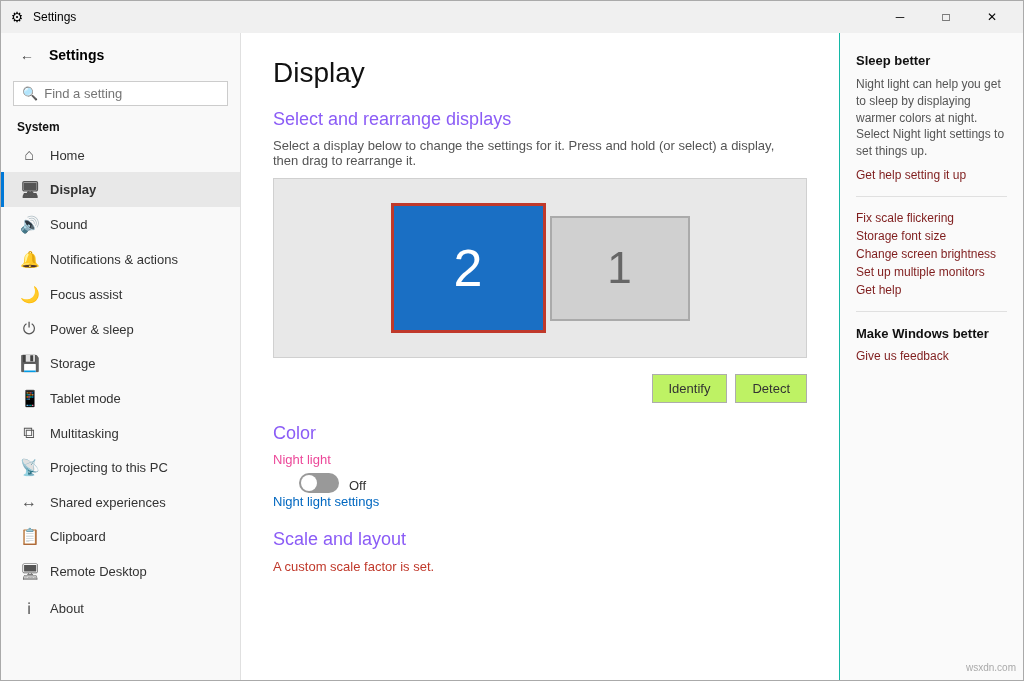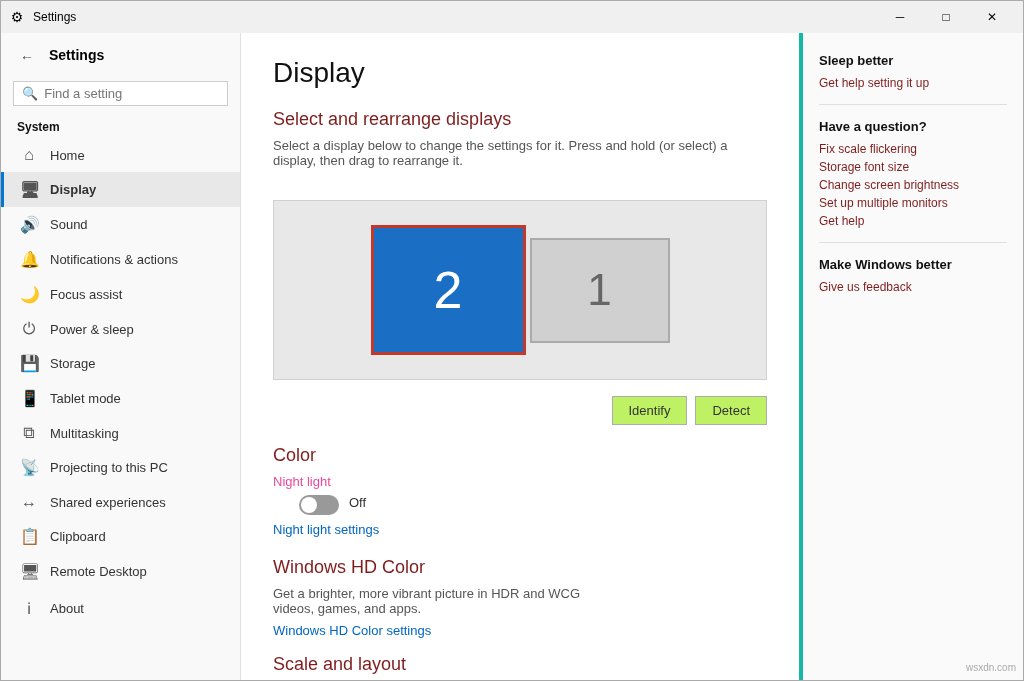--- a/index.html
+++ b/index.html
@@ -178,27 +178,27 @@
       font-size: 28px;
       font-weight: 300;
       margin-bottom: 20px;
       color: #111;
     }
 
     .section-title {
       font-size: 18px;
       font-weight: 400;
       margin-bottom: 8px;
-      color: #7f1d1d;
+      color: #8b5cf6;
     }
 
     .section-desc {
       font-size: 13px;
       color: #555;
-      margin-bottom: 32px;
+      margin-bottom: 10px;
       max-width: 520px;
     }
 
     .display-preview {
       border: 1px solid #d0d0d0;
       background: #e8e8e8;
       padding: 20px;
       margin-bottom: 16px;
       display: flex;
       align-items: center;
@@ -253,23 +253,22 @@
     .color-section { margin-bottom: 20px; }
 
     .label-text {
       font-size: 13px;
       margin-bottom: 6px;
       color: #ec4899;
     }
 
     .toggle-row {
       display: flex;
-      align-items: flex-start;
+      align-items: flex-end;
       gap: 10px;
-      margin-bottom: 6px;
       padding-left: 26px;
     }
 
     .toggle {
       width: 40px;
       height: 20px;
       background: #999;
       border-radius: 10px;
       position: relative;
       cursor: pointer;
@@ -309,25 +308,25 @@
 
     .hd-color-desc {
       font-size: 13px;
       color: #555;
       margin-bottom: 6px;
       max-width: 320px;
     }
 
     
     .right-panel {
-      width: 224px;
+      width: 184px;
       flex-shrink: 0;
       padding: 20px 16px;
       background: #fafafa;
-      border-left: 4px solid #14b8a6;
+      border-left: 1px solid #14b8a6;
       overflow-y: auto;
     }
 
     .right-section-title {
       font-size: 13px;
       font-weight: 600;
       color: #111;
       margin-bottom: 8px;
     }
 
@@ -492,42 +491,37 @@
         <div class="toggle-row">
           <div class="toggle">
             <div class="toggle-thumb"></div>
           </div>
           <span class="toggle-label">Off</span>
         </div>
 
         <a class="link-blue">Night light settings</a>
       </div>
 
-      <div class="subsection">
-        <h2 class="section-title">Windows HD Color</h2>
-        <p class="hd-color-desc">Get a brighter, more vibrant picture in HDR and WCG videos, games, and apps.</p>
-        <a class="link-blue">Windows HD Color settings</a>
-      </div>
 
       <div class="subsection">
         <h2 class="section-title">Scale and layout</h2>
         <div style="margin-top: 8px;">
           <a class="link-red">A custom scale factor is set.</a>
         </div>
 
       </div>
     </div>
 
     <div class="right-panel">
       <div class="right-section-title">Sleep better</div>
+      <p class="right-desc">Night light can help you get to sleep by displaying warmer colors at night. Select Night light settings to set things up.</p>
       <a class="right-link">Get help setting it up</a>
 
       <hr class="right-divider">
 
-      <div class="right-section-title">Have a question?</div>
       <a class="right-link">Fix scale flickering</a>
       <a class="right-link">Storage font size</a>
       <a class="right-link">Change screen brightness</a>
       <a class="right-link">Set up multiple monitors</a>
       <a class="right-link">Get help</a>
 
       <hr class="right-divider">
 
       <div class="right-section-title">Make Windows better</div>
       <a class="right-link">Give us feedback</a>

